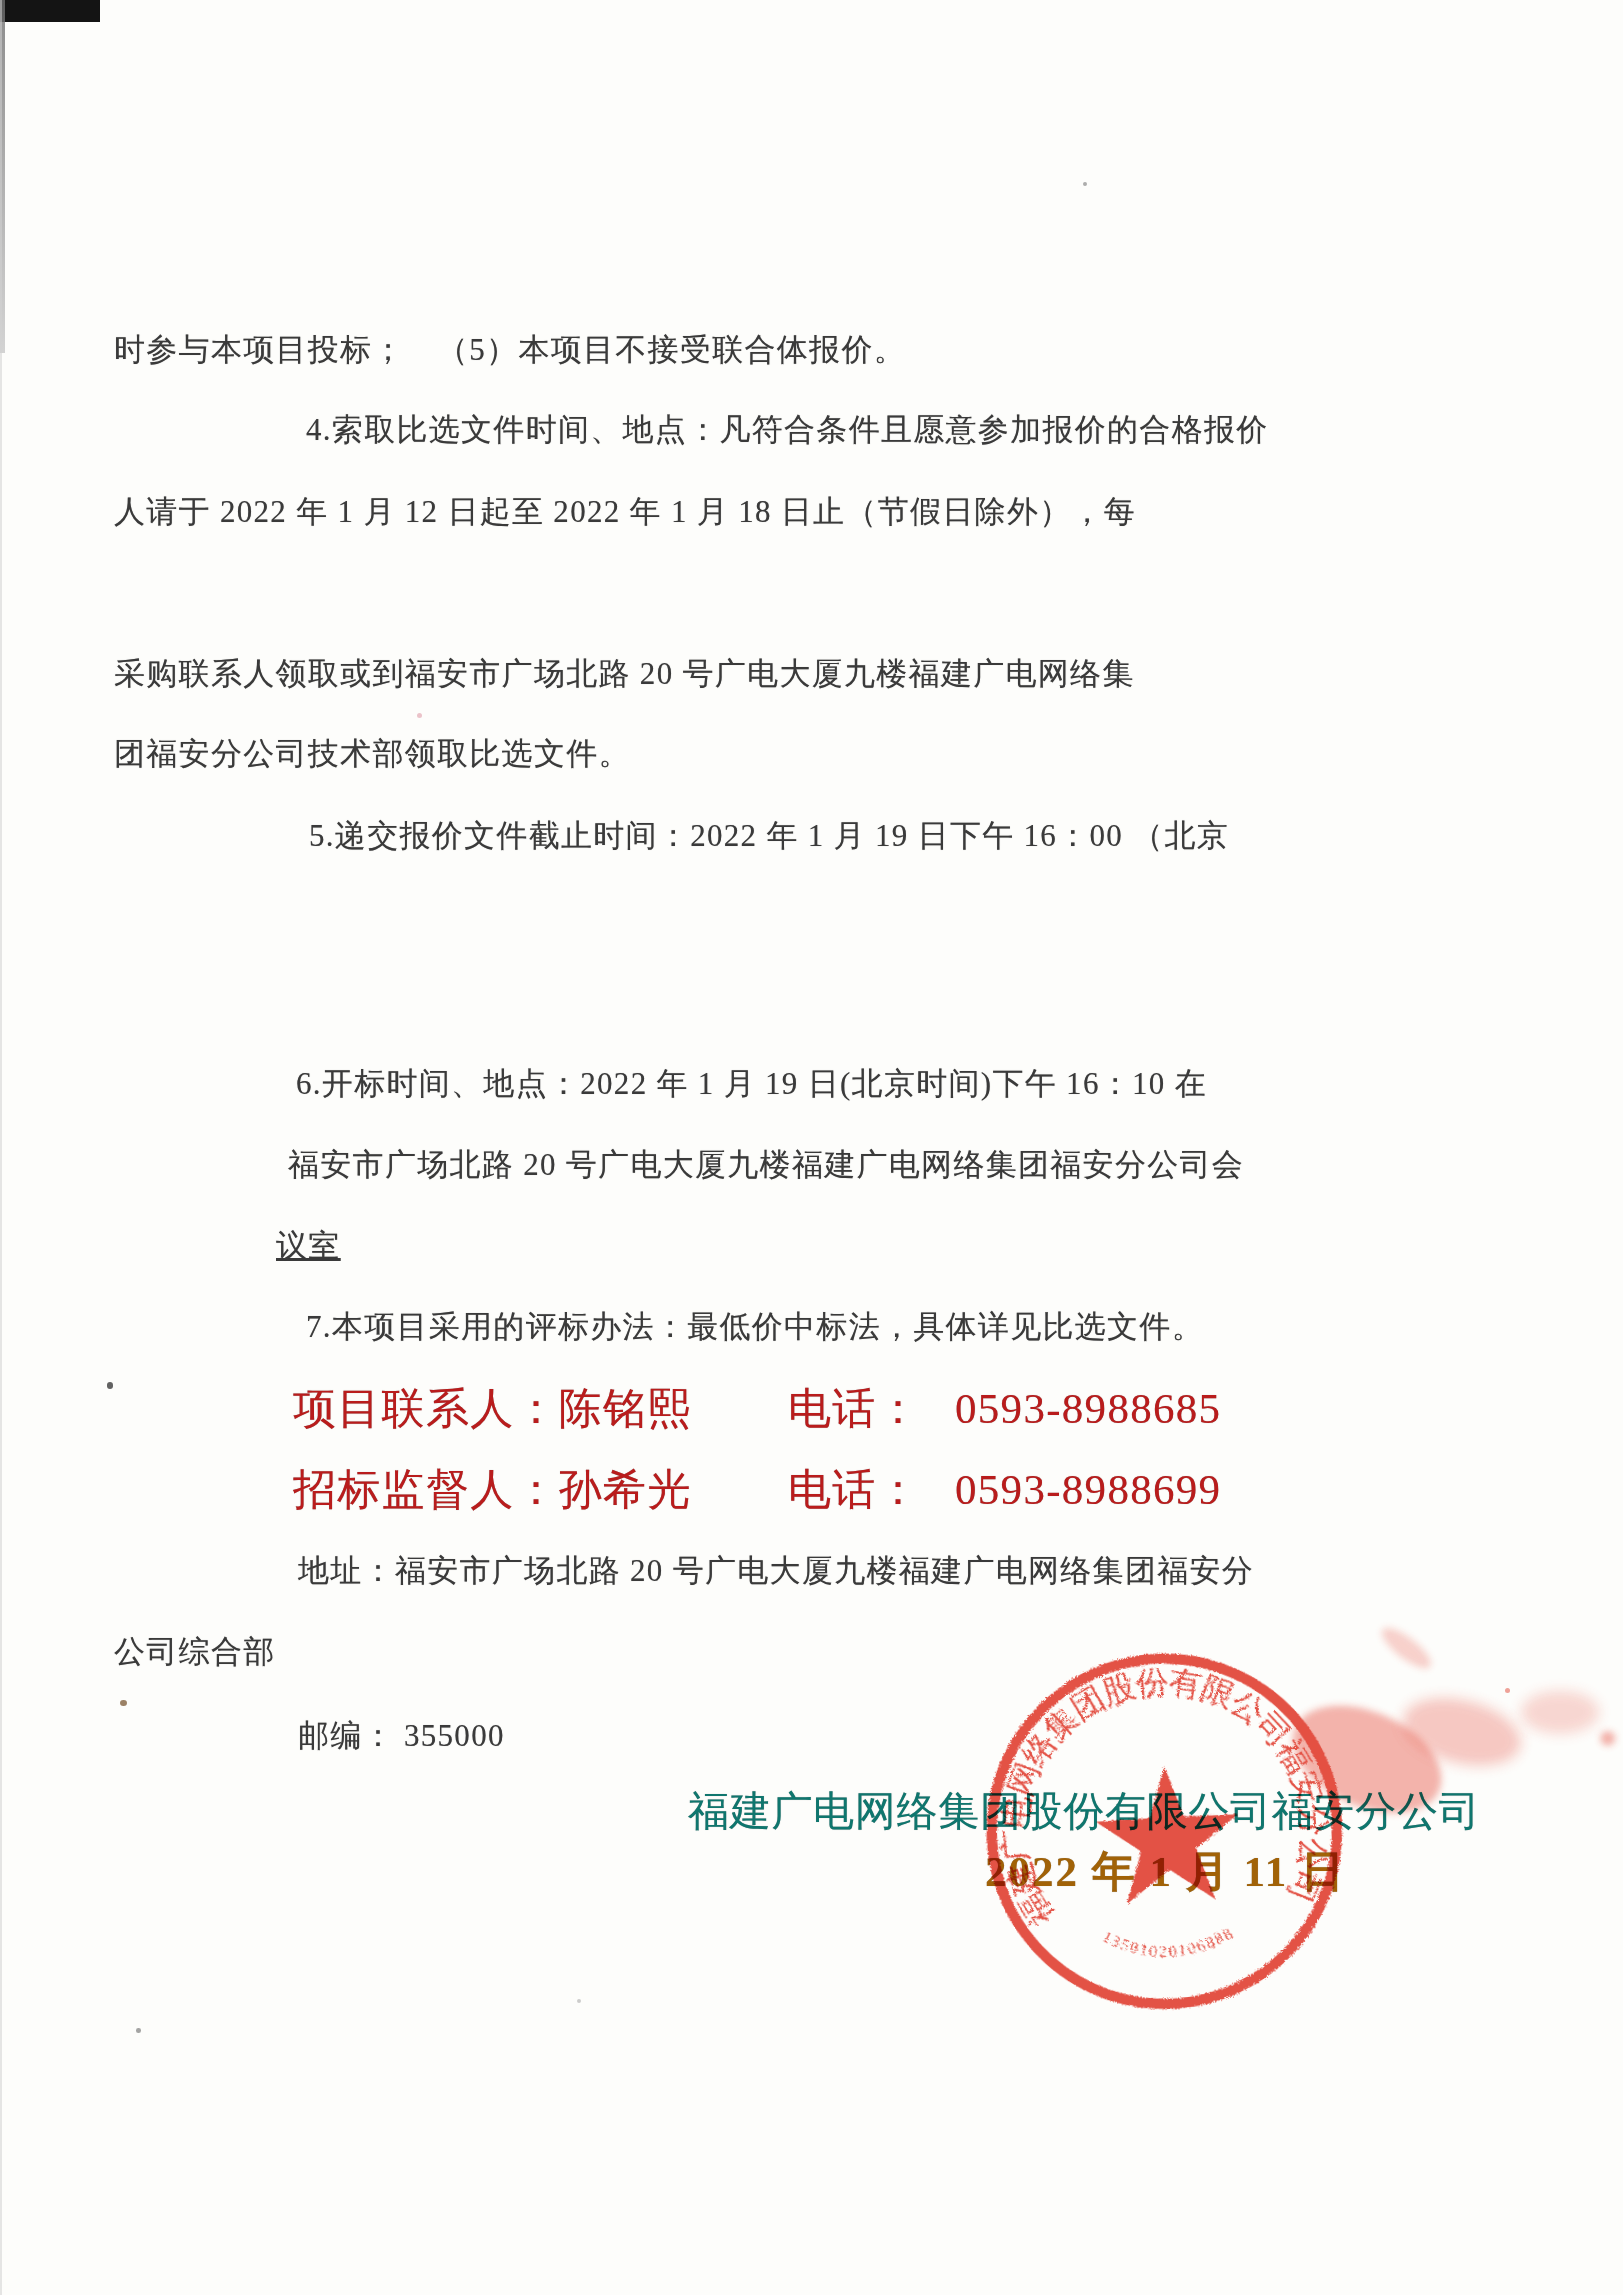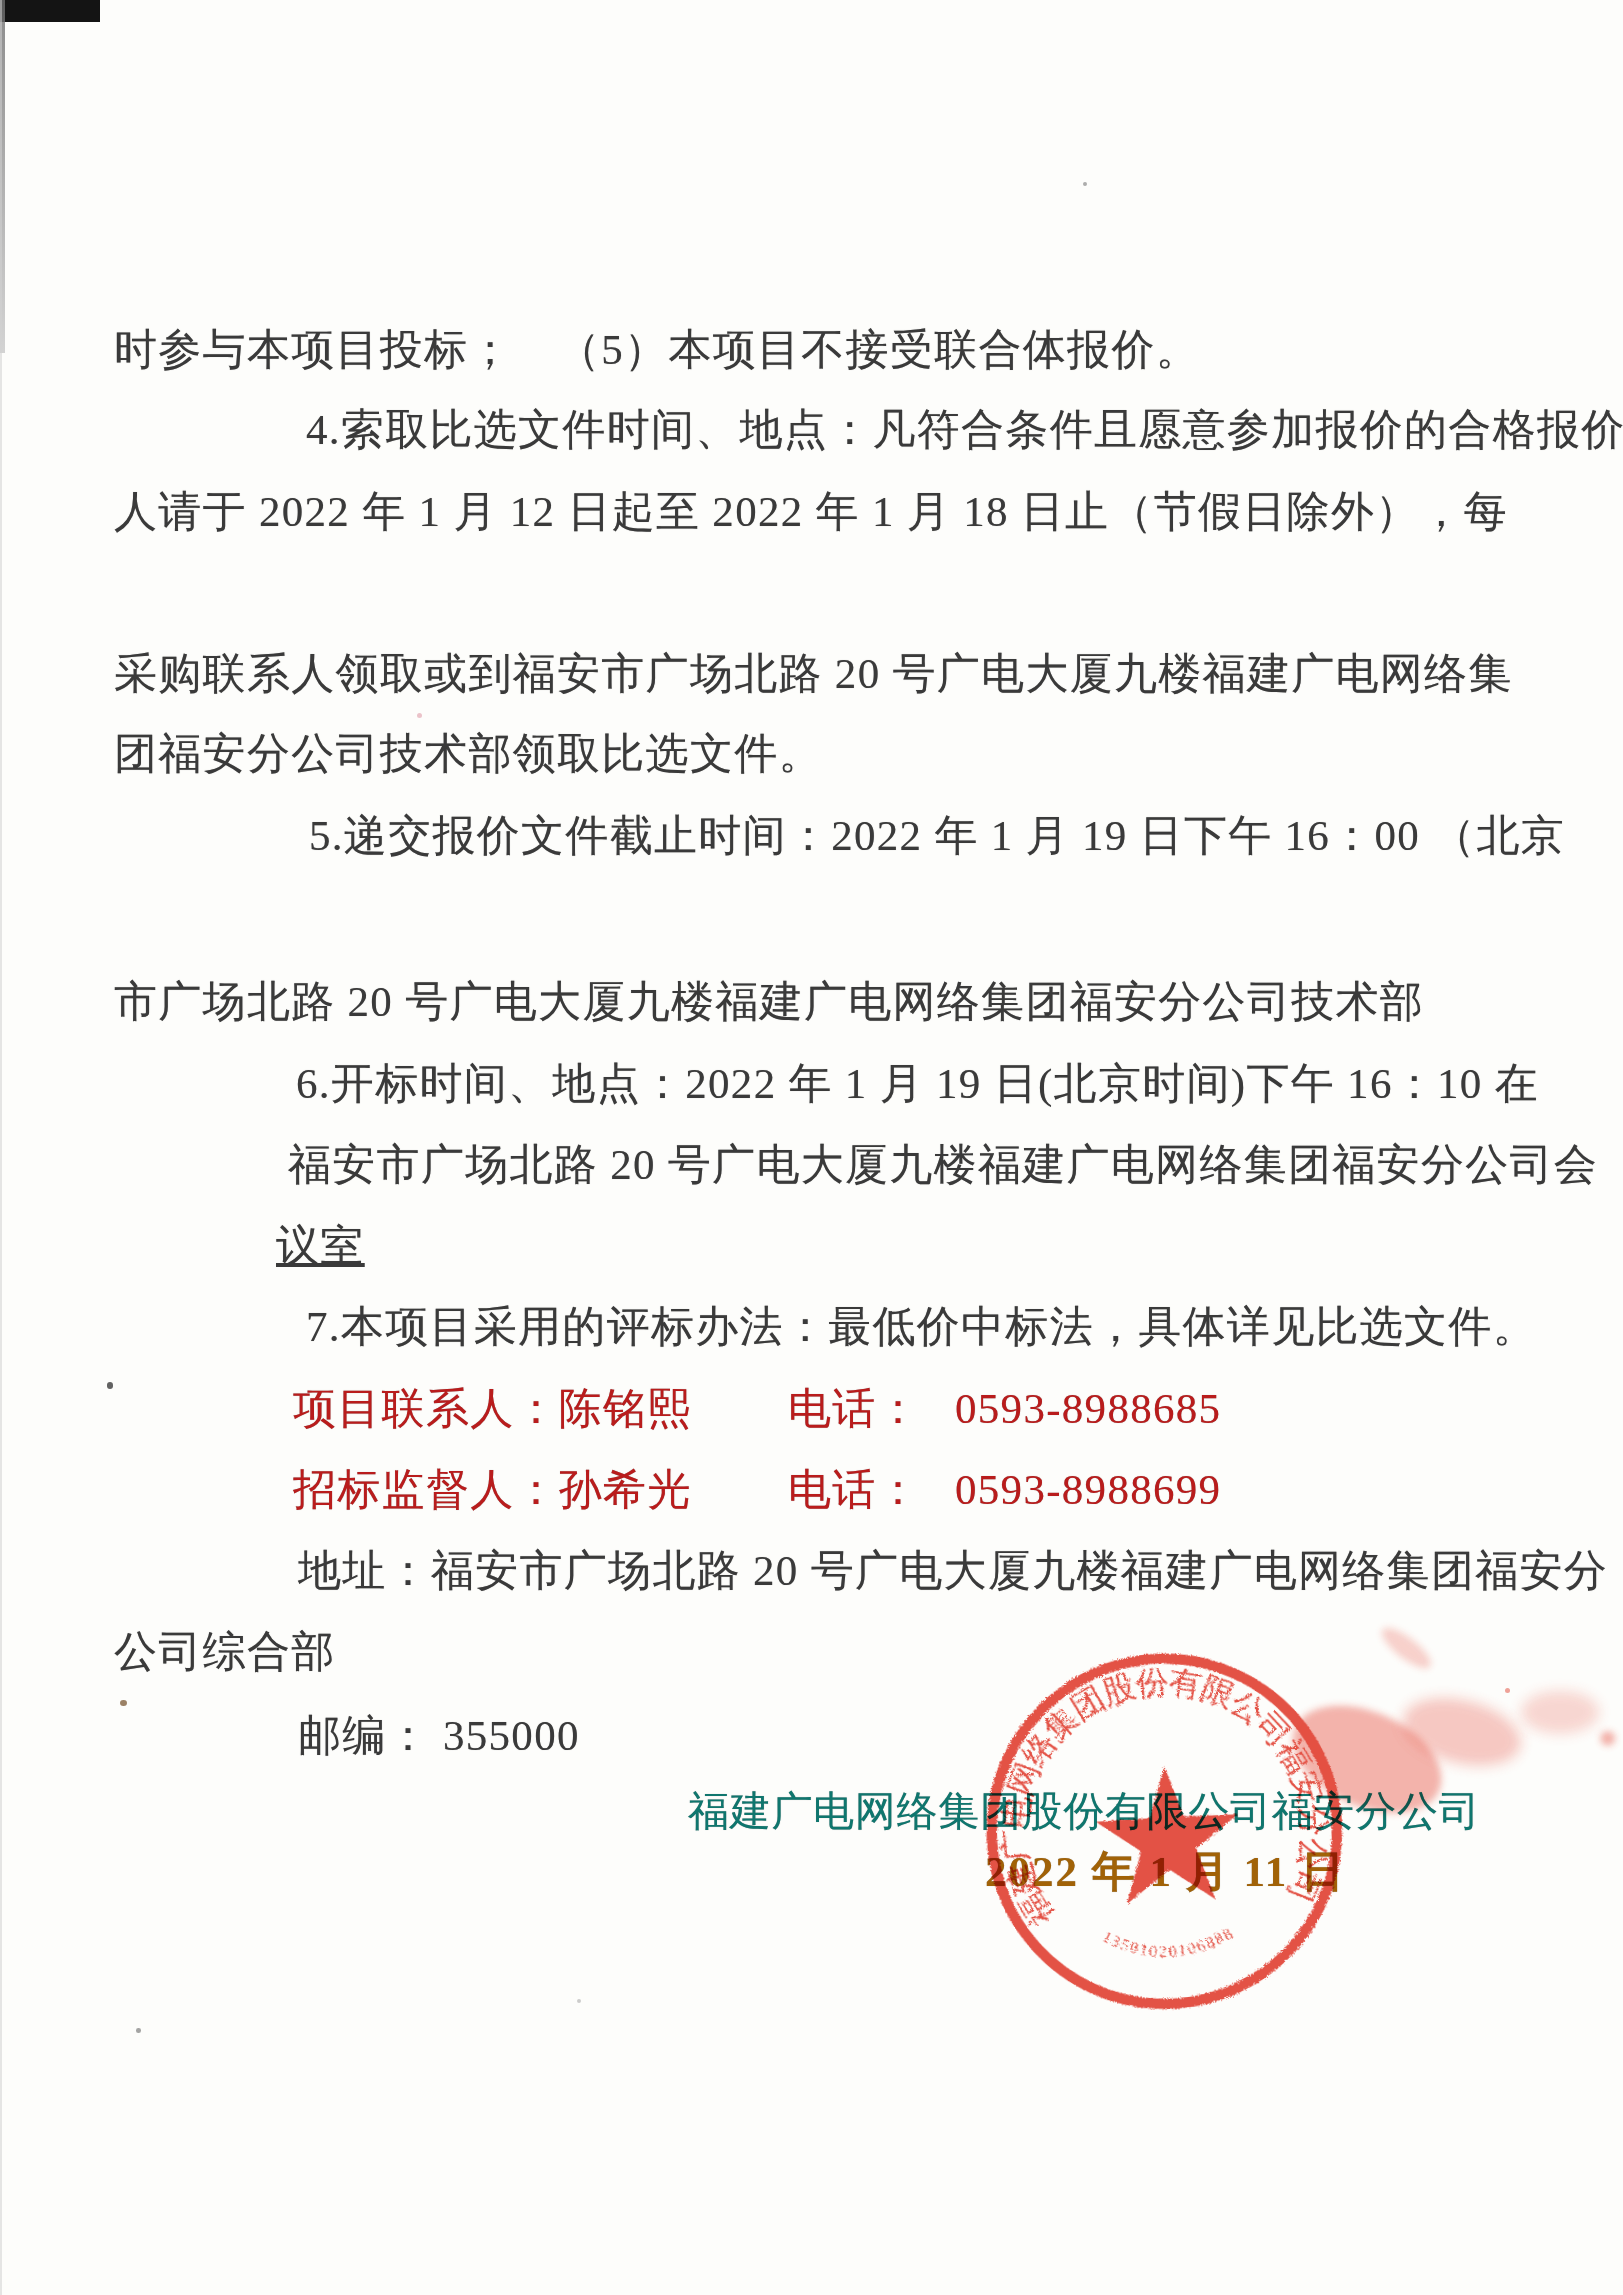--- a/index.html
+++ b/index.html
@@ -7,21 +7,21 @@
     position:relative;
     width:1623px;height:2295px;
     background:#fdfdfb;
     overflow:hidden;
     font-family:"Liberation Serif","DejaVu Serif",serif;
     color:#383838;
   }
   
   .line{
     position:absolute;
-    font-size:43px;
+    font-size:31px;
     line-height:46px;
     letter-spacing:1.3px;
     white-space:nowrap;
     color:#3a3a3a;
     text-shadow:0 0 0.7px rgba(70,70,70,.55);
   }
   .l0{left:114px;top:327px;}
   .l1{left:306px;top:407px;}
   .l2{left:114px;top:489px;}
   .l3{left:114px;top:570px;}
@@ -79,21 +79,20 @@
   <div class="corner-black"></div>
   <div class="edge-gray"></div>
   <div class="edge-faint"></div>
 
   <div class="line l0">时参与本项目投标；　（5）本项目不接受联合体报价。</div>
   <div class="line l1">4.索取比选文件时间、地点：凡符合条件且愿意参加报价的合格报价</div>
   <div class="line l2">人请于 2022 年 1 月 12 日起至 2022 年 1 月 18 日止（节假日除外），每</div>
   <div class="line l4">采购联系人领取或到福安市广场北路 20 号广电大厦九楼福建广电网络集</div>
   <div class="line l5">团福安分公司技术部领取比选文件。</div>
   <div class="line l6">5.递交报价文件截止时间：2022 年 1 月 19 日下午 16：00 （北京</div>
-  <div class="line l8">市广场北路 20 号广电大厦九楼福建广电网络集团福安分公司技术部</div>
   <div class="line l9">6.开标时间、地点：2022 年 1 月 19 日(北京时间)下午 16：10 在</div>
   <div class="line l10">福安市广场北路 20 号广电大厦九楼福建广电网络集团福安分公司会</div>
   <div class="line l11">议室</div>
   <div class="line l12">7.本项目采用的评标办法：最低价中标法，具体详见比选文件。</div>
 
   <div class="contact-row c0">
     <span class="col-label">项目联系人：陈铭熙</span>
     <span class="col-phone-label">电话：</span>
     <span class="col-phone">0593-8988685</span>
   </div>

